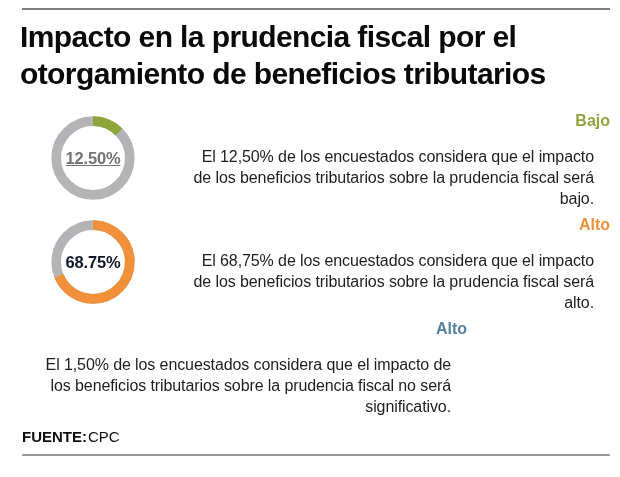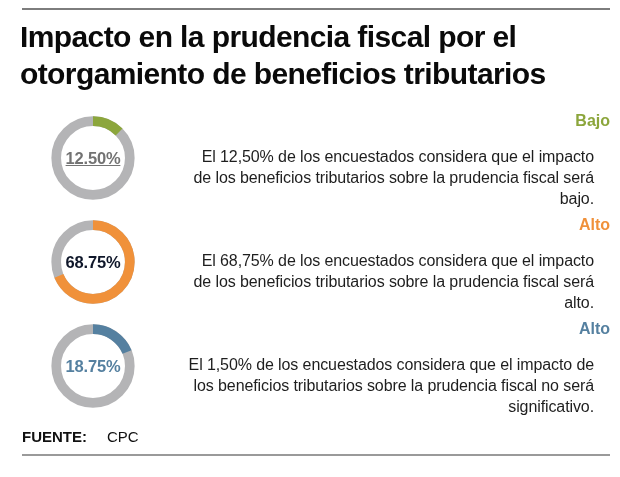--- a/index.html
+++ b/index.html
@@ -27,21 +27,21 @@
   .donut-label{
     position:absolute;top:0;left:0;width:92px;height:92px;
     display:flex;align-items:center;justify-content:center;
     font-weight:bold;font-size:16.5px;letter-spacing:-0.2px;
   }
   .text-cell{flex:1;max-width:445px;text-align:right;}
   .row-heading{font-size:16px;font-weight:bold;margin:0 0 4px 0;line-height:18px;}
   .row-desc{font-size:16px;line-height:21px;color:#1e1e1e;margin:16px;letter-spacing:-0.1px;}
   .source{position:absolute;left:22px;top:428px;font-size:15px;color:#111;}
   .source .src-label{font-weight:bold;}
-  .source .src-value{font-weight:normal;margin-left:20px;}
+  .source .src-value{font-weight:normal;margin-left:1px;}
 </style>
 </head>
 <body>
 
 <div class="canvas">
 
   <div class="rule rule-top"></div>
 
   <div class="title">
     <div>Impacto en la prudencia fiscal por el</div>
@@ -76,29 +76,20 @@
           <div class="donut-label" style="color: #0f172a;">68.75%</div>
         </div>
       </div>
       <div class="text-cell">
         <p class="row-heading" style="color: rgb(240, 145, 58);">Alto</p>
         <p class="row-desc">El 68,75% de los encuestados considera que el impacto de los beneficios tributarios sobre la prudencia fiscal será alto.</p>
       </div>
     </div>
 
     <div class="row">
-      <div class="donut-cell">
-        <div class="donut-box">
-          <svg class="donut-svg" viewBox="0 0 100 100">
-            <circle cx="50" cy="50" r="40" stroke="#B4B4B6"></circle>
-            <circle cx="50" cy="50" r="40" transform="rotate(-90 50 50)" stroke="#5580A0" stroke-dasharray="47.12388980384689 251.32741228718345"></circle>
-          </svg>
-          <div class="donut-label" style="color: rgb(85, 128, 160);">18.75%</div>
-        </div>
-      </div>
       <div class="text-cell">
         <p class="row-heading" style="color: rgb(85, 128, 160);">Alto</p>
         <p class="row-desc">El 1,50% de los encuestados considera que el impacto de los beneficios tributarios sobre la prudencia fiscal no será significativo.</p>
       </div>
     </div>
 
   </div>
 
   <div class="source">
     <span class="src-label">FUENTE:</span><span class="src-value">CPC</span>

